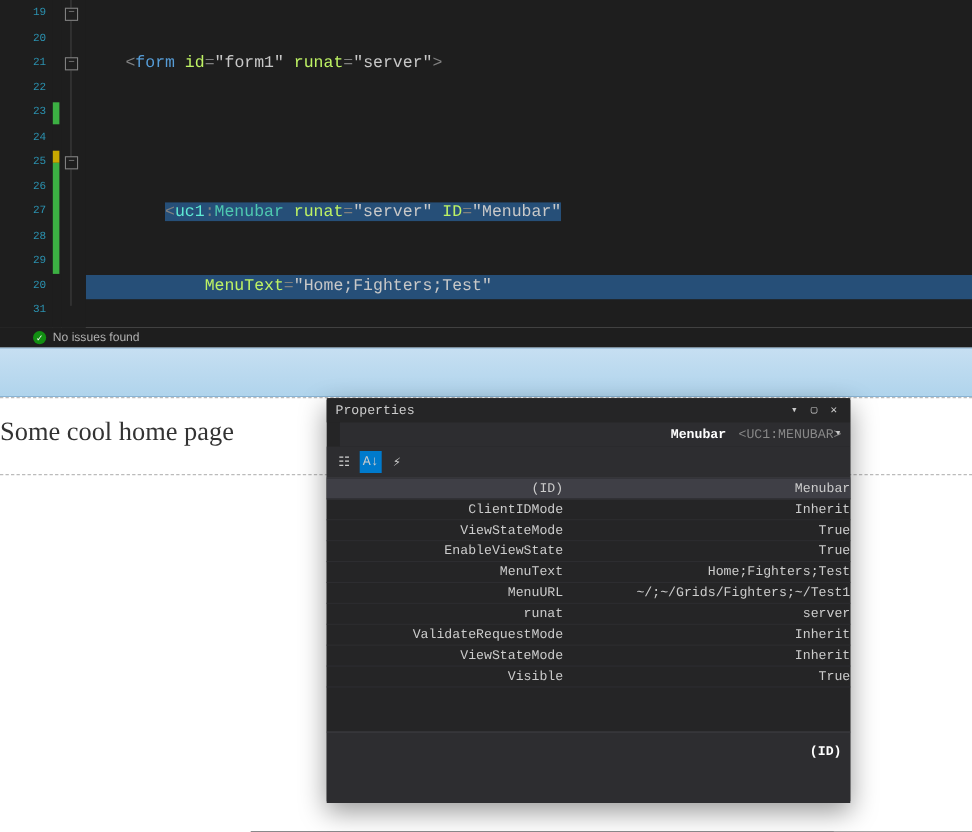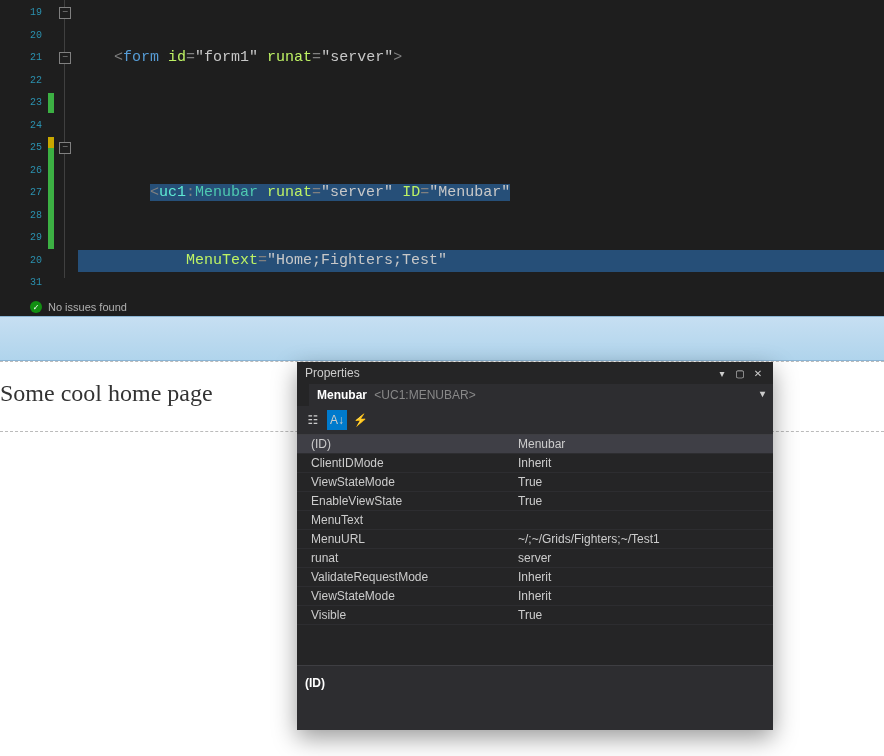--- a/index.html
+++ b/index.html
@@ -30,21 +30,21 @@
     .statusbar .check { width:12px; height:12px; border-radius:50%; background:#128f12; display:inline-flex; align-items:center; justify-content:center; margin-right:6px; color:#fff; font-size:8px; }
     .hscroll { position:absolute; bottom:0; right:0; left:228px; height:14px; background:#2a2a2a; }
     .hscroll .thumb { position:absolute; left:0; height:14px; width:530px; background:#3e3e42; }
 
     .blueband { height:45px; background:linear-gradient(#c6dff2,#b0d4ec); border-top:1px solid #8ab4d4; border-bottom:1px solid #8ab4d4; }
 
     .designview { background:#fff; height:395px; position:relative; border-top:1px dashed #bbb; }
     .heading { font-family:"Segoe UI","Times New Roman",serif; font-size:24px; color:#333; padding:18px 0 0 0; }
     .dashline { border-top:1px dashed #bbb; margin-top:24px; }
 
-    .props { position:absolute; top:0; left:297px; width:476px; background:#252526; color:#ccc; font-family:Liberation Sans, sans-serif; font-size:12px; box-shadow:0 8px 24px rgba(0,0,0,.4); border-radius:2px; }
+    .props { position:absolute; top:0; left:297px; width:476px; background:#252526; color:#ccc; font-family:Liberation Mono, monospace; font-size:12px; box-shadow:0 8px 24px rgba(0,0,0,.4); border-radius:2px;text-align:right; }
     .props-title { background:#252526; padding:4px 8px; display:flex; align-items:center; font-size:12px; color:#ccc; }
     .props-title .spacer { flex:1; }
     .props-title .winbtn { width:14px; height:14px; margin-left:4px; display:inline-flex; align-items:center; justify-content:center; cursor:pointer; font-size:10px; }
     .props-obj { background:#2d2d30; padding:4px 8px; font-weight:600; color:#fff;margin-left:12px; }
     .props-obj .type { color:#888; font-weight:400; margin-left:4px; }
     .props-tools { background:#2d2d30; padding:4px 6px; display:flex; gap:4px; border-bottom:1px solid #3e3e42; }
     .props-tools .tbtn { width:20px; height:20px; display:flex; align-items:center; justify-content:center; cursor:pointer; font-size:12px; }
     .props-tools .tbtn.active { background:#007acc; }
     .props-grid { background:#252526; }
     .prow { display:flex; height:19px; line-height:19px; border-bottom:1px solid #2d2d30; }
@@ -146,20 +146,21 @@
       <div class="prow">
           <div class="pname">ViewStateMode</div>
           <div class="pval">True</div>
         </div>
       <div class="prow">
           <div class="pname">EnableViewState</div>
           <div class="pval">True</div>
         </div>
       <div class="prow">
           <div class="pname">MenuText</div>
+          <div class="pval">Home;Fighters;Test</div>
         </div>
       <div class="prow">
           <div class="pname">MenuURL</div>
           <div class="pval">~/;~/Grids/Fighters;~/Test1</div>
         </div>
       <div class="prow">
           <div class="pname">runat</div>
           <div class="pval">server</div>
         </div>
       <div class="prow">

